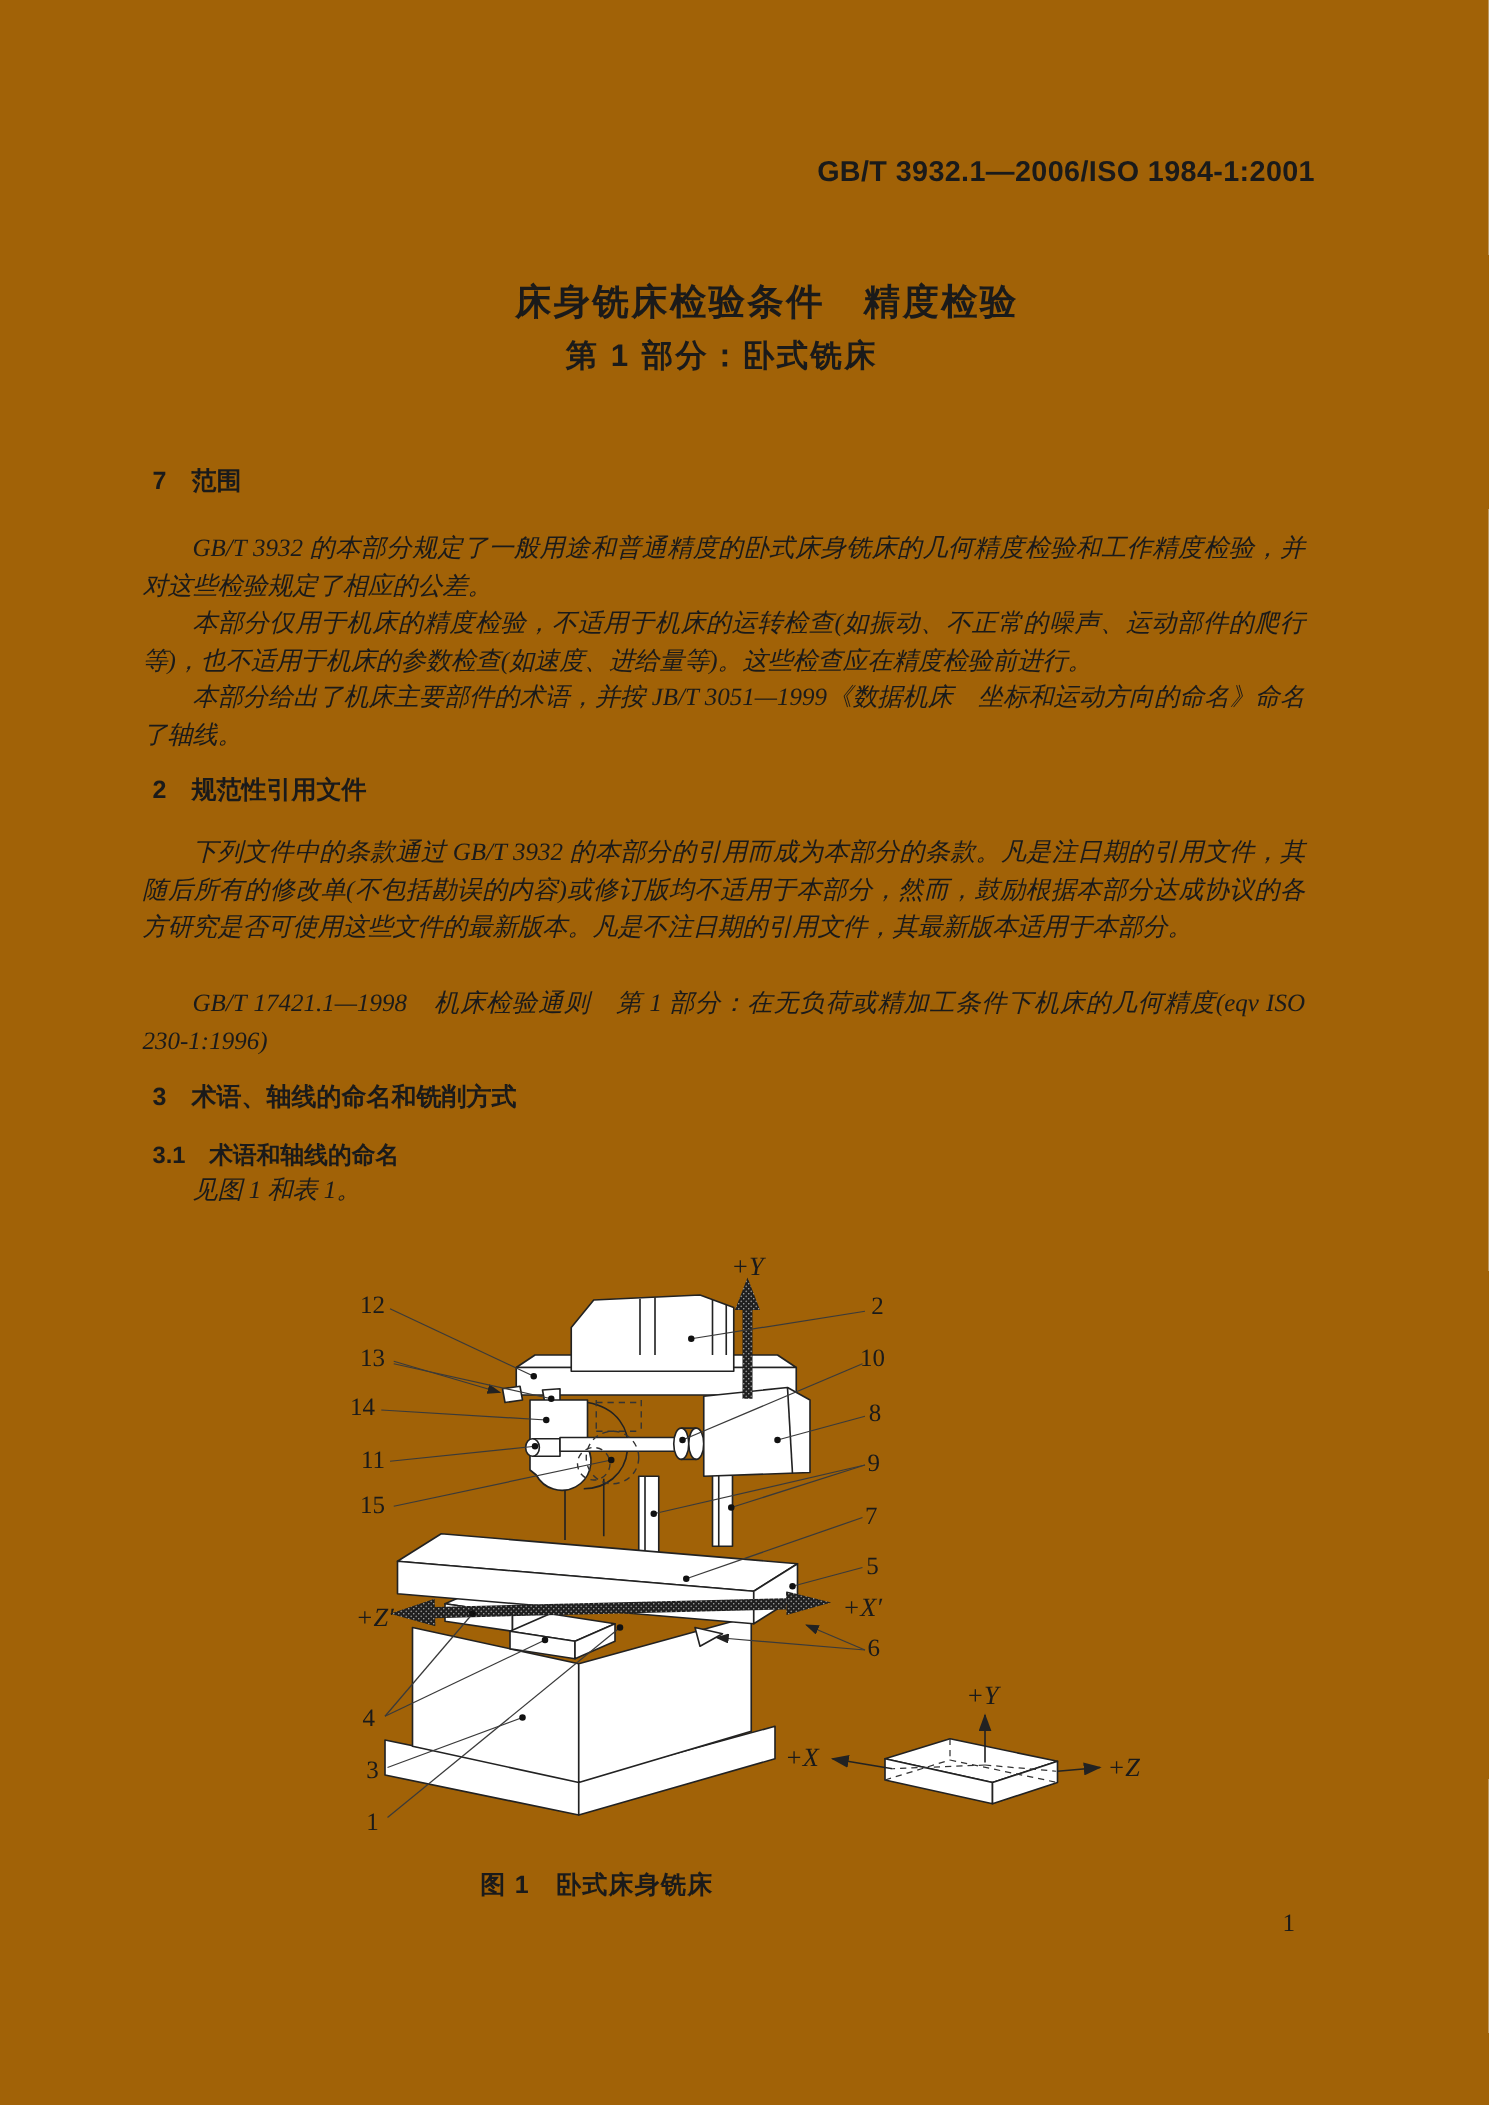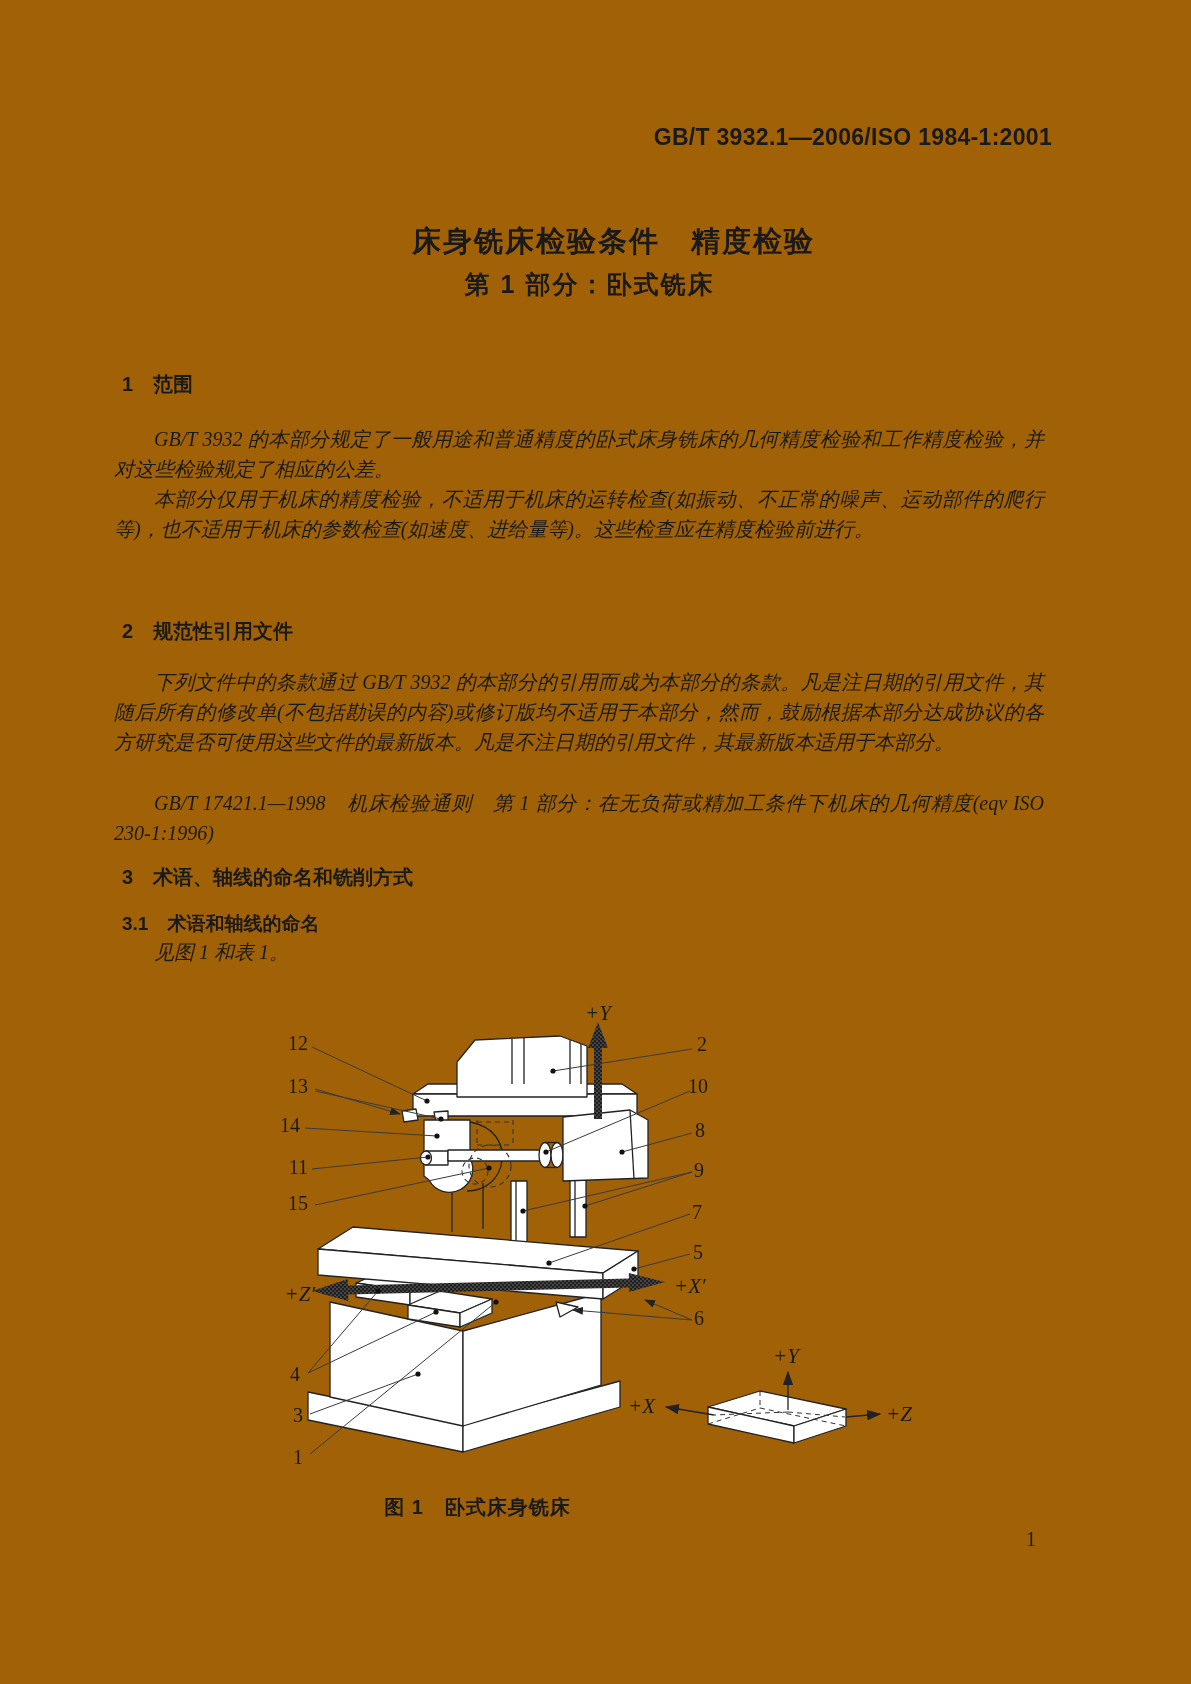--- a/index.html
+++ b/index.html
@@ -4,21 +4,21 @@
 <style>
   html,body{margin:0;padding:0;background:#e8e8e8;}
   .page{position:relative;width:1191px;height:1684px;background:#a16207;margin:0 auto;
         font-family:"Liberation Serif","DejaVu Serif",serif;color:#1a1a1a;overflow:hidden;}
   .abs{position:absolute;}
   .hdr{top:124px;right:139px;font-family:"Liberation Sans","DejaVu Sans",sans-serif;
        font-weight:700;font-size:23px;letter-spacing:.3px;}
   .title1{top:222px;left:0;width:1191px;text-align:center;
           font-family:"Liberation Sans","DejaVu Sans",sans-serif;font-weight:700;font-size:29px;letter-spacing:2px;padding-left:18px;}
   .title2{top:268px;left:0;width:1155px;text-align:center;
-          font-family:"Liberation Sans","DejaVu Sans",sans-serif;font-weight:700;font-size:25px;letter-spacing:2px;margin-left:12px;}
+          font-family:"Liberation Sans","DejaVu Sans",sans-serif;font-weight:700;font-size:25px;letter-spacing:2px;}
   .h2{left:122px;font-family:"Liberation Sans","DejaVu Sans",sans-serif;font-weight:700;font-size:20px;}
   .bp{left:114px;width:930px;font-size:20px;line-height:30px;text-align:justify;text-indent:2em;font-style:italic;}
   .s1h{top:371px;} .p11{top:424px;} .p12{top:484px;} .p13{top:543px;}
   .s2h{top:618px;} .p21{top:667px;} .p22{top:788px;}
   .s3h{top:864px;} .s31h{top:911px;font-size:19px;} .p31{top:937px;}
   .figwrap{top:1000px;left:240px;width:700px;height:478px;}
   .figcap{top:1494px;left:0;width:955px;text-align:center;
           font-family:"Liberation Sans","DejaVu Sans",sans-serif;font-weight:700;font-size:20px;letter-spacing:1px;}
   .pgnum{top:1528px;left:1026px;font-size:20px;}
   svg text{font-family:"Liberation Serif","DejaVu Serif",serif;font-size:20px;fill:#1a1a1a;}
@@ -27,23 +27,24 @@
 </head>
 <body>
 
 <div class="page">
 
   <div class="abs hdr">GB/T 3932.1—2006/ISO 1984-1:2001</div>
 
   <div class="abs title1">床身铣床检验条件　精度检验</div>
   <div class="abs title2">第 1 部分：卧式铣床</div>
 
-  <div class="abs h2 s1h">1　范围</div>
+  <div class="abs h2 s1h">7　范围</div>
   <div class="abs bp p11">GB/T 3932 的本部分规定了一般用途和普通精度的卧式床身铣床的几何精度检验和工作精度检验，并对这些检验规定了相应的公差。</div>
   <div class="abs bp p12">本部分仅用于机床的精度检验，不适用于机床的运转检查(如振动、不正常的噪声、运动部件的爬行等)，也不适用于机床的参数检查(如速度、进给量等)。这些检查应在精度检验前进行。</div>
+  <div class="abs bp p13">本部分给出了机床主要部件的术语，并按 JB/T 3051—1999《数据机床　坐标和运动方向的命名》命名了轴线。</div>
 
   <div class="abs h2 s2h">2　规范性引用文件</div>
   <div class="abs bp p21">下列文件中的条款通过 GB/T 3932 的本部分的引用而成为本部分的条款。凡是注日期的引用文件，其随后所有的修改单(不包括勘误的内容)或修订版均不适用于本部分，然而，鼓励根据本部分达成协议的各方研究是否可使用这些文件的最新版本。凡是不注日期的引用文件，其最新版本适用于本部分。</div>
   <div class="abs bp p22">GB/T 17421.1—1998　机床检验通则　第 1 部分：在无负荷或精加工条件下机床的几何精度(eqv ISO 230-1:1996)</div>
 
   <div class="abs h2 s3h">3　术语、轴线的命名和铣削方式</div>
   <div class="abs h2 s31h">3.1　术语和轴线的命名</div>
   <div class="abs bp p31">见图 1 和表 1。</div>
 
   <div class="abs figwrap">

